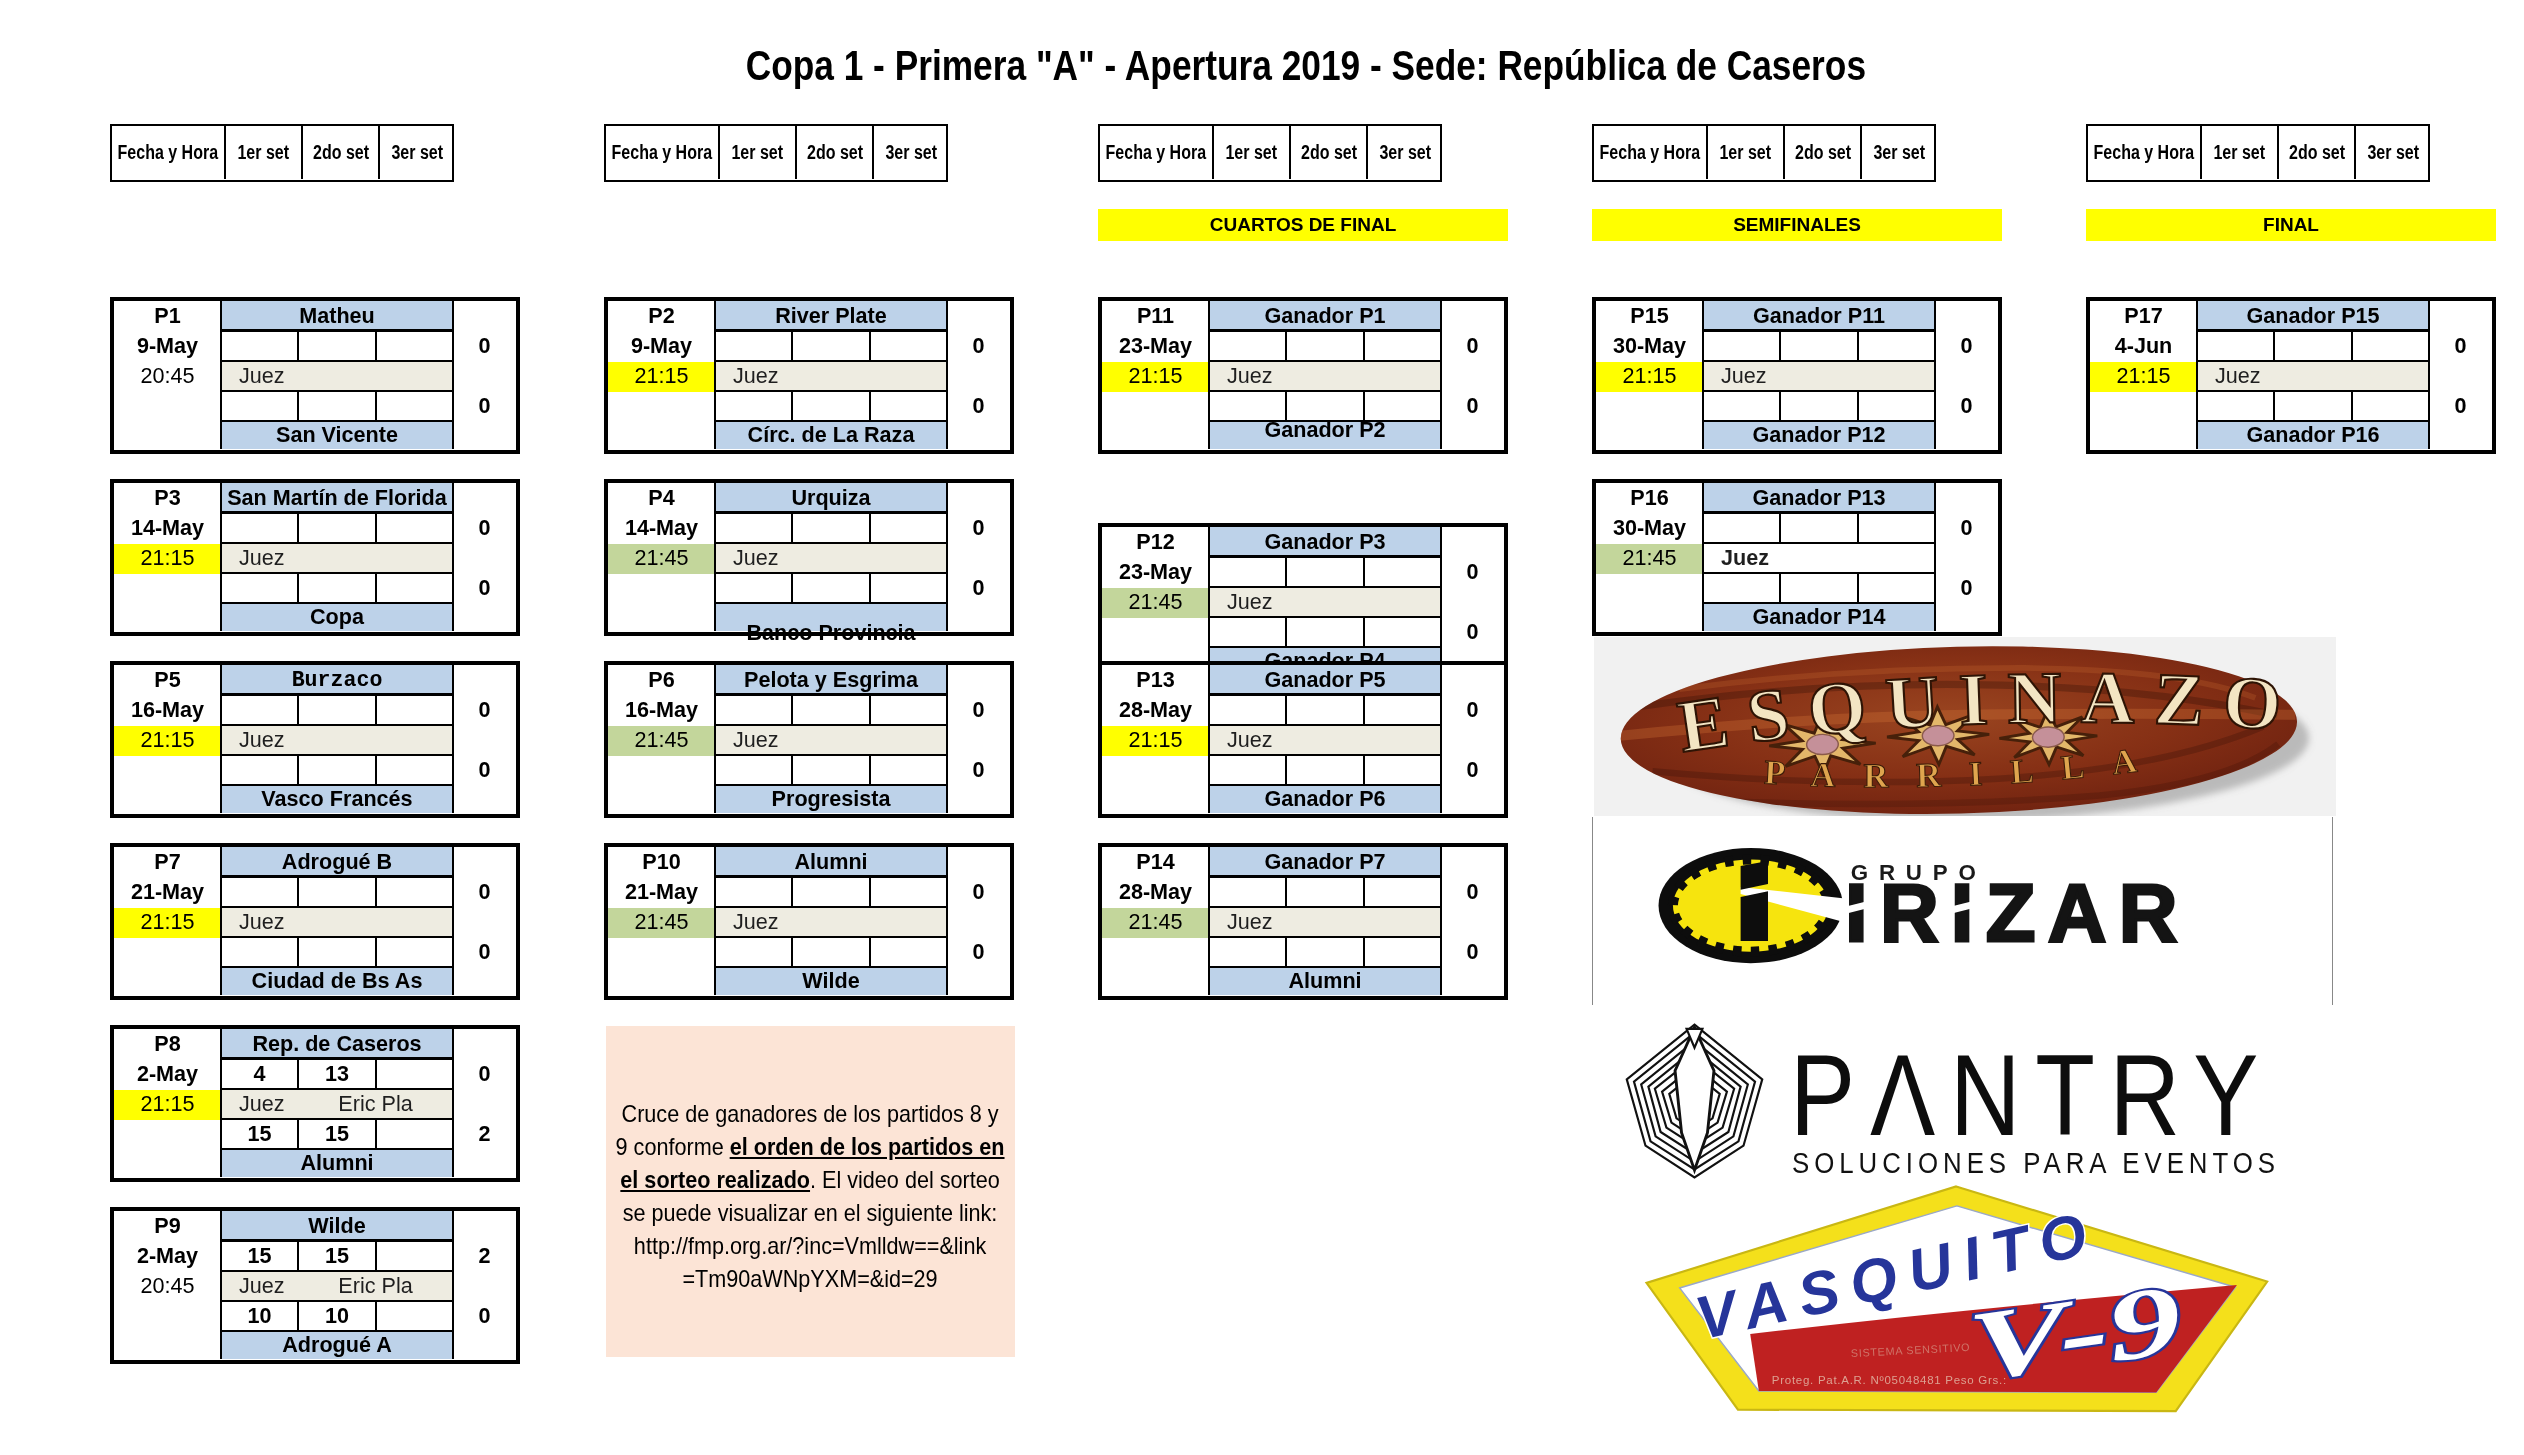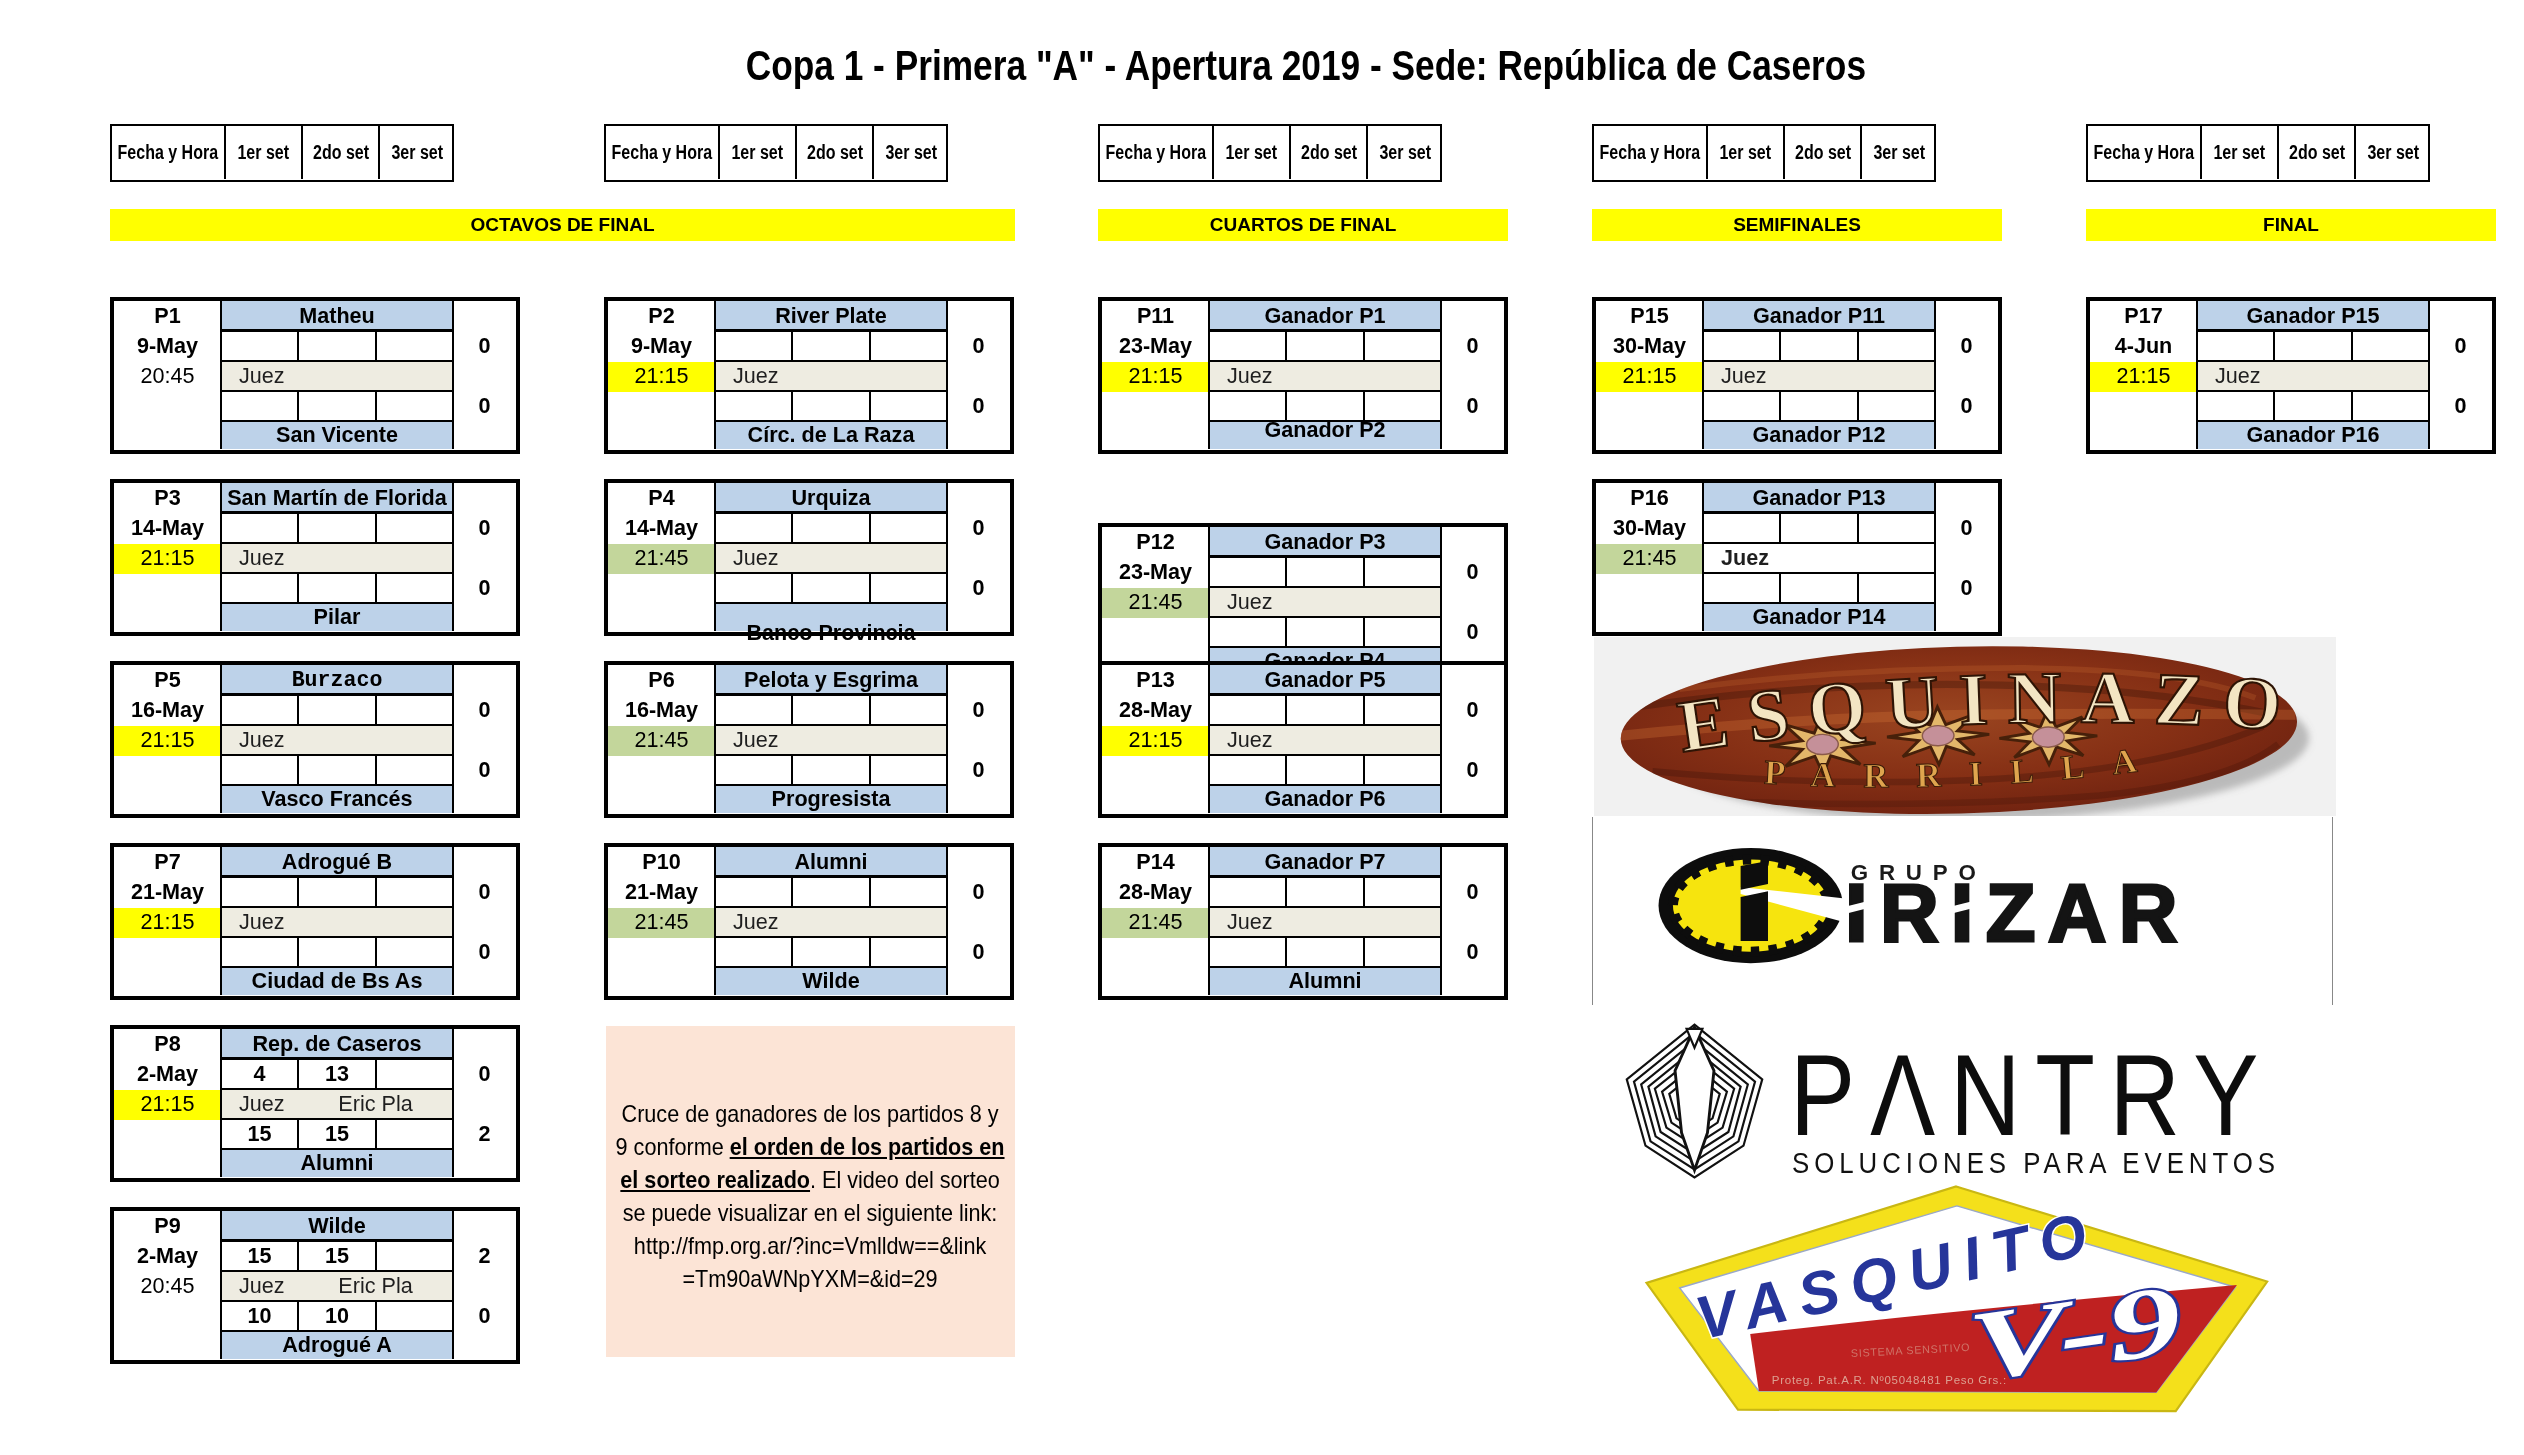--- a/index.html
+++ b/index.html
@@ -70,21 +70,20 @@
       <div style="position:absolute;left:112px;top:0;width:77px;height:53px;border-left:2.9px solid #000;box-sizing:border-box;display:flex;align-items:center;justify-content:center;font-weight:bold;font-size:20px;">
         <span style="white-space:nowrap;transform:scaleX(0.8);">1er set</span>
       </div>
       <div style="position:absolute;left:189px;top:0;width:78px;height:53px;border-left:2.9px solid #000;box-sizing:border-box;display:flex;align-items:center;justify-content:center;font-weight:bold;font-size:20px;">
         <span style="white-space:nowrap;transform:scaleX(0.8);">2do set</span>
       </div>
       <div style="position:absolute;left:266px;top:0;width:77px;height:53px;border-left:2.9px solid #000;box-sizing:border-box;display:flex;align-items:center;justify-content:center;font-weight:bold;font-size:20px;">
         <span style="white-space:nowrap;transform:scaleX(0.8);">3er set</span>
       </div>
     </div>
-<div style="position:absolute;left:110px;top:209px;width:905px;height:32px;background:#ffff00;display:flex;align-items:center;justify-content:center;font-weight:bold;font-size:19px;">OCTAVOS DE FINAL</div>
 <div style="position:absolute;left:1098px;top:209px;width:410px;height:32px;background:#ffff00;display:flex;align-items:center;justify-content:center;font-weight:bold;font-size:19px;">CUARTOS DE FINAL</div>
 <div style="position:absolute;left:1592px;top:209px;width:410px;height:32px;background:#ffff00;display:flex;align-items:center;justify-content:center;font-weight:bold;font-size:19px;">SEMIFINALES</div>
 <div style="position:absolute;left:2086px;top:209px;width:410px;height:32px;background:#ffff00;display:flex;align-items:center;justify-content:center;font-weight:bold;font-size:19px;">FINAL</div>
 <div style="position:absolute;left:110px;top:297px;width:410px;height:157px;border:4.3px solid #000;box-sizing:border-box;background:#fff;">
       <div style="position:absolute;left:107px;top:0px;width:232px;height:29.5px;background:#bdd2e9;"></div>
       <div style="position:absolute;left:107px;top:120px;width:232px;height:28px;background:#bdd2e9;"></div>
       <div style="position:absolute;left:107px;top:60px;width:232px;height:30px;background:#eeece1;"></div>
       <div style="position:absolute;left:107px;top:28.4px;width:232px;height:2.2px;background:#000;"></div>
       <div style="position:absolute;left:107px;top:59px;width:232px;height:2.2px;background:#000;"></div>
       <div style="position:absolute;left:107px;top:89px;width:232px;height:2.2px;background:#000;"></div>
@@ -116,21 +115,21 @@
       <div style="position:absolute;left:106px;top:0px;width:2.2px;height:148px;background:#000;"></div>
       <div style="position:absolute;left:338px;top:0px;width:2.2px;height:148px;background:#000;"></div>
       <div style="position:absolute;left:183px;top:29.5px;width:2.2px;height:30px;background:#000;"></div>
       <div style="position:absolute;left:183px;top:90px;width:2.2px;height:30px;background:#000;"></div>
       <div style="position:absolute;left:261px;top:29.5px;width:2.2px;height:30px;background:#000;"></div>
       <div style="position:absolute;left:261px;top:90px;width:2.2px;height:30px;background:#000;"></div>
       <div style="position:absolute;left:0px;top:0px;width:107px;height:29.5px;display:flex;align-items:center;justify-content:center;font-weight:bold;font-size:21.6px;">P3</div>
       <div style="position:absolute;left:0px;top:29.5px;width:107px;height:30px;display:flex;align-items:center;justify-content:center;font-weight:bold;font-size:21.6px;">14-May</div>
       <div style="position:absolute;left:0px;top:60px;width:107px;height:30px;display:flex;align-items:center;justify-content:center;font-weight:normal;font-size:21.6px;">21:15</div>
       <div style="position:absolute;left:107px;top:0px;width:232px;height:29.5px;display:flex;align-items:center;justify-content:center;font-weight:bold;font-size:21.6px;white-space:nowrap;">San Martín de Florida</div>
-      <div style="position:absolute;left:107px;top:120px;width:232px;height:28px;display:flex;align-items:center;justify-content:center;font-weight:bold;font-size:21.6px;white-space:nowrap;">Pilar</div>
+      <div style="position:absolute;left:107px;top:120px;width:232px;height:28px;display:flex;align-items:center;justify-content:center;font-weight:bold;font-size:21.6px;white-space:nowrap;">Copa</div>
       <div style="position:absolute;left:107px;top:60px;width:232px;height:30px;display:flex;align-items:center;font-weight:normal;font-size:21.6px;color:#1f1f1f;padding-left:18px;box-sizing:border-box;">Juez</div>
       <div style="position:absolute;left:339px;top:29.5px;width:63px;height:30px;display:flex;align-items:center;justify-content:center;font-weight:bold;font-size:21.6px;">0</div>
       <div style="position:absolute;left:339px;top:90px;width:63px;height:30px;display:flex;align-items:center;justify-content:center;font-weight:bold;font-size:21.6px;">0</div>
     </div>
 <div style="position:absolute;left:110px;top:661px;width:410px;height:157px;border:4.3px solid #000;box-sizing:border-box;background:#fff;">
       <div style="position:absolute;left:107px;top:0px;width:232px;height:29.5px;background:#bdd2e9;"></div>
       <div style="position:absolute;left:107px;top:120px;width:232px;height:28px;background:#bdd2e9;"></div>
       <div style="position:absolute;left:107px;top:60px;width:232px;height:30px;background:#eeece1;"></div>
       <div style="position:absolute;left:0px;top:61px;width:107px;height:30px;background:#ffff00;"></div>
       <div style="position:absolute;left:107px;top:28.4px;width:232px;height:2.2px;background:#000;"></div>

